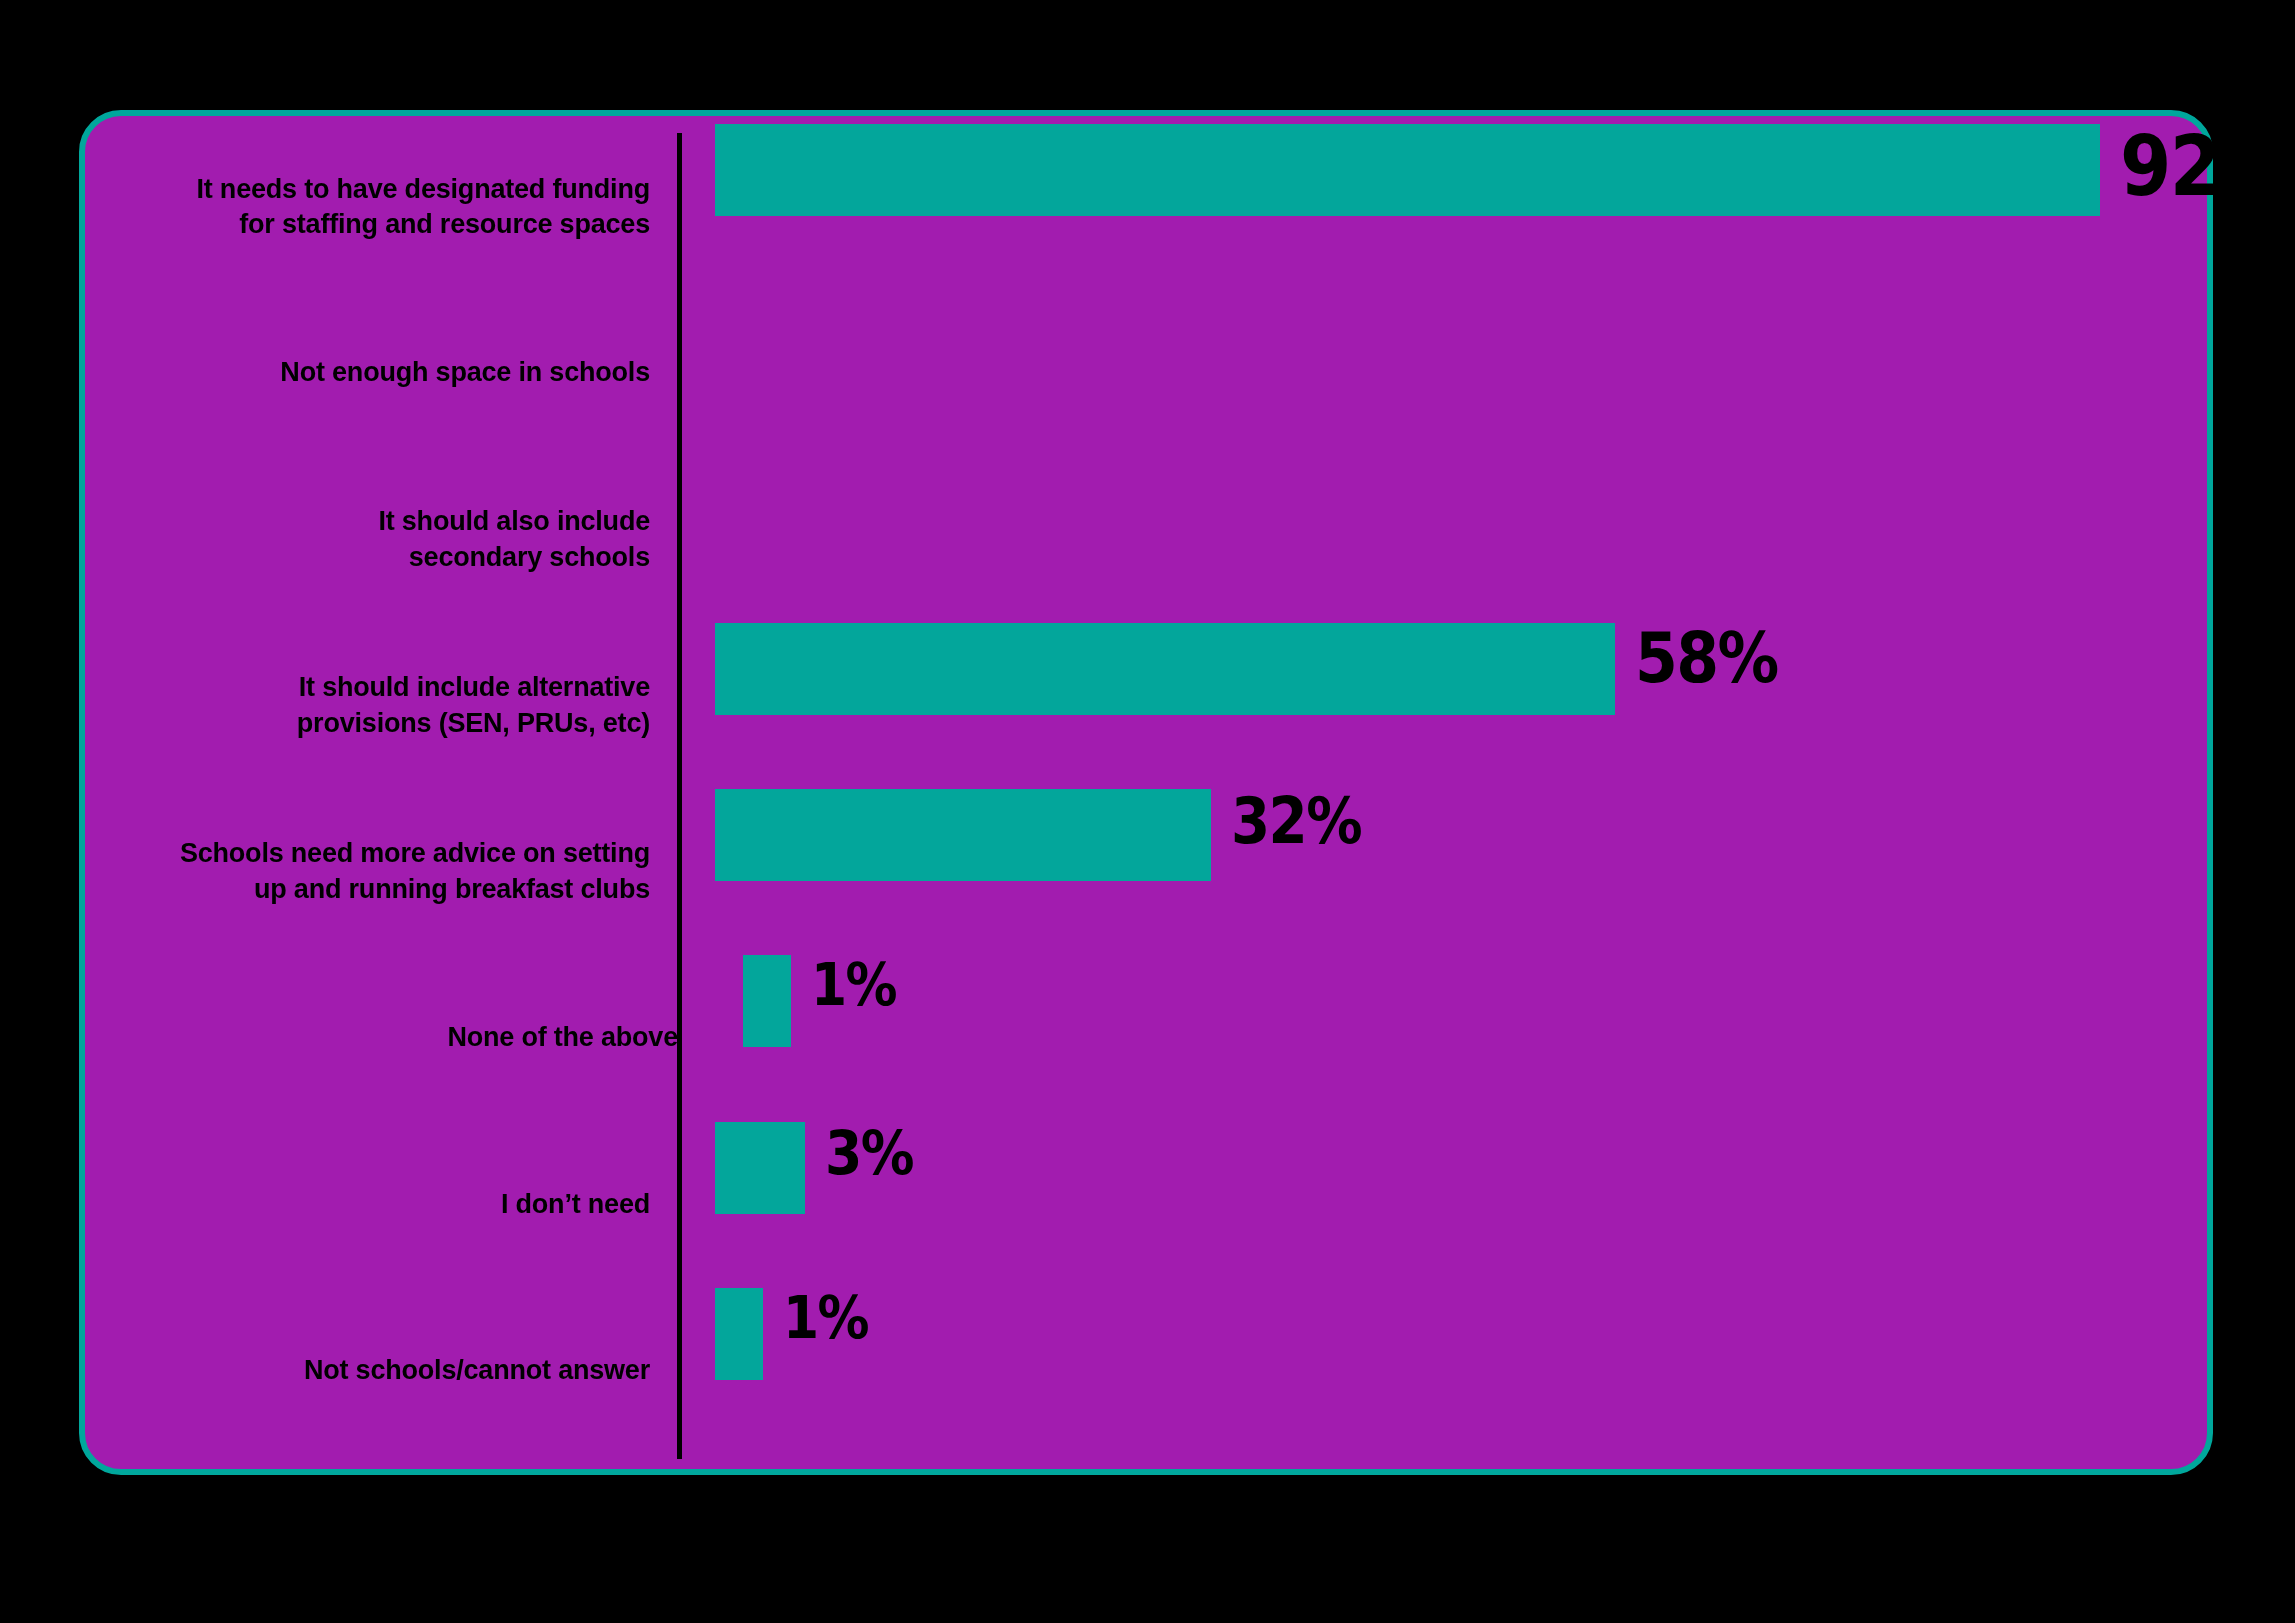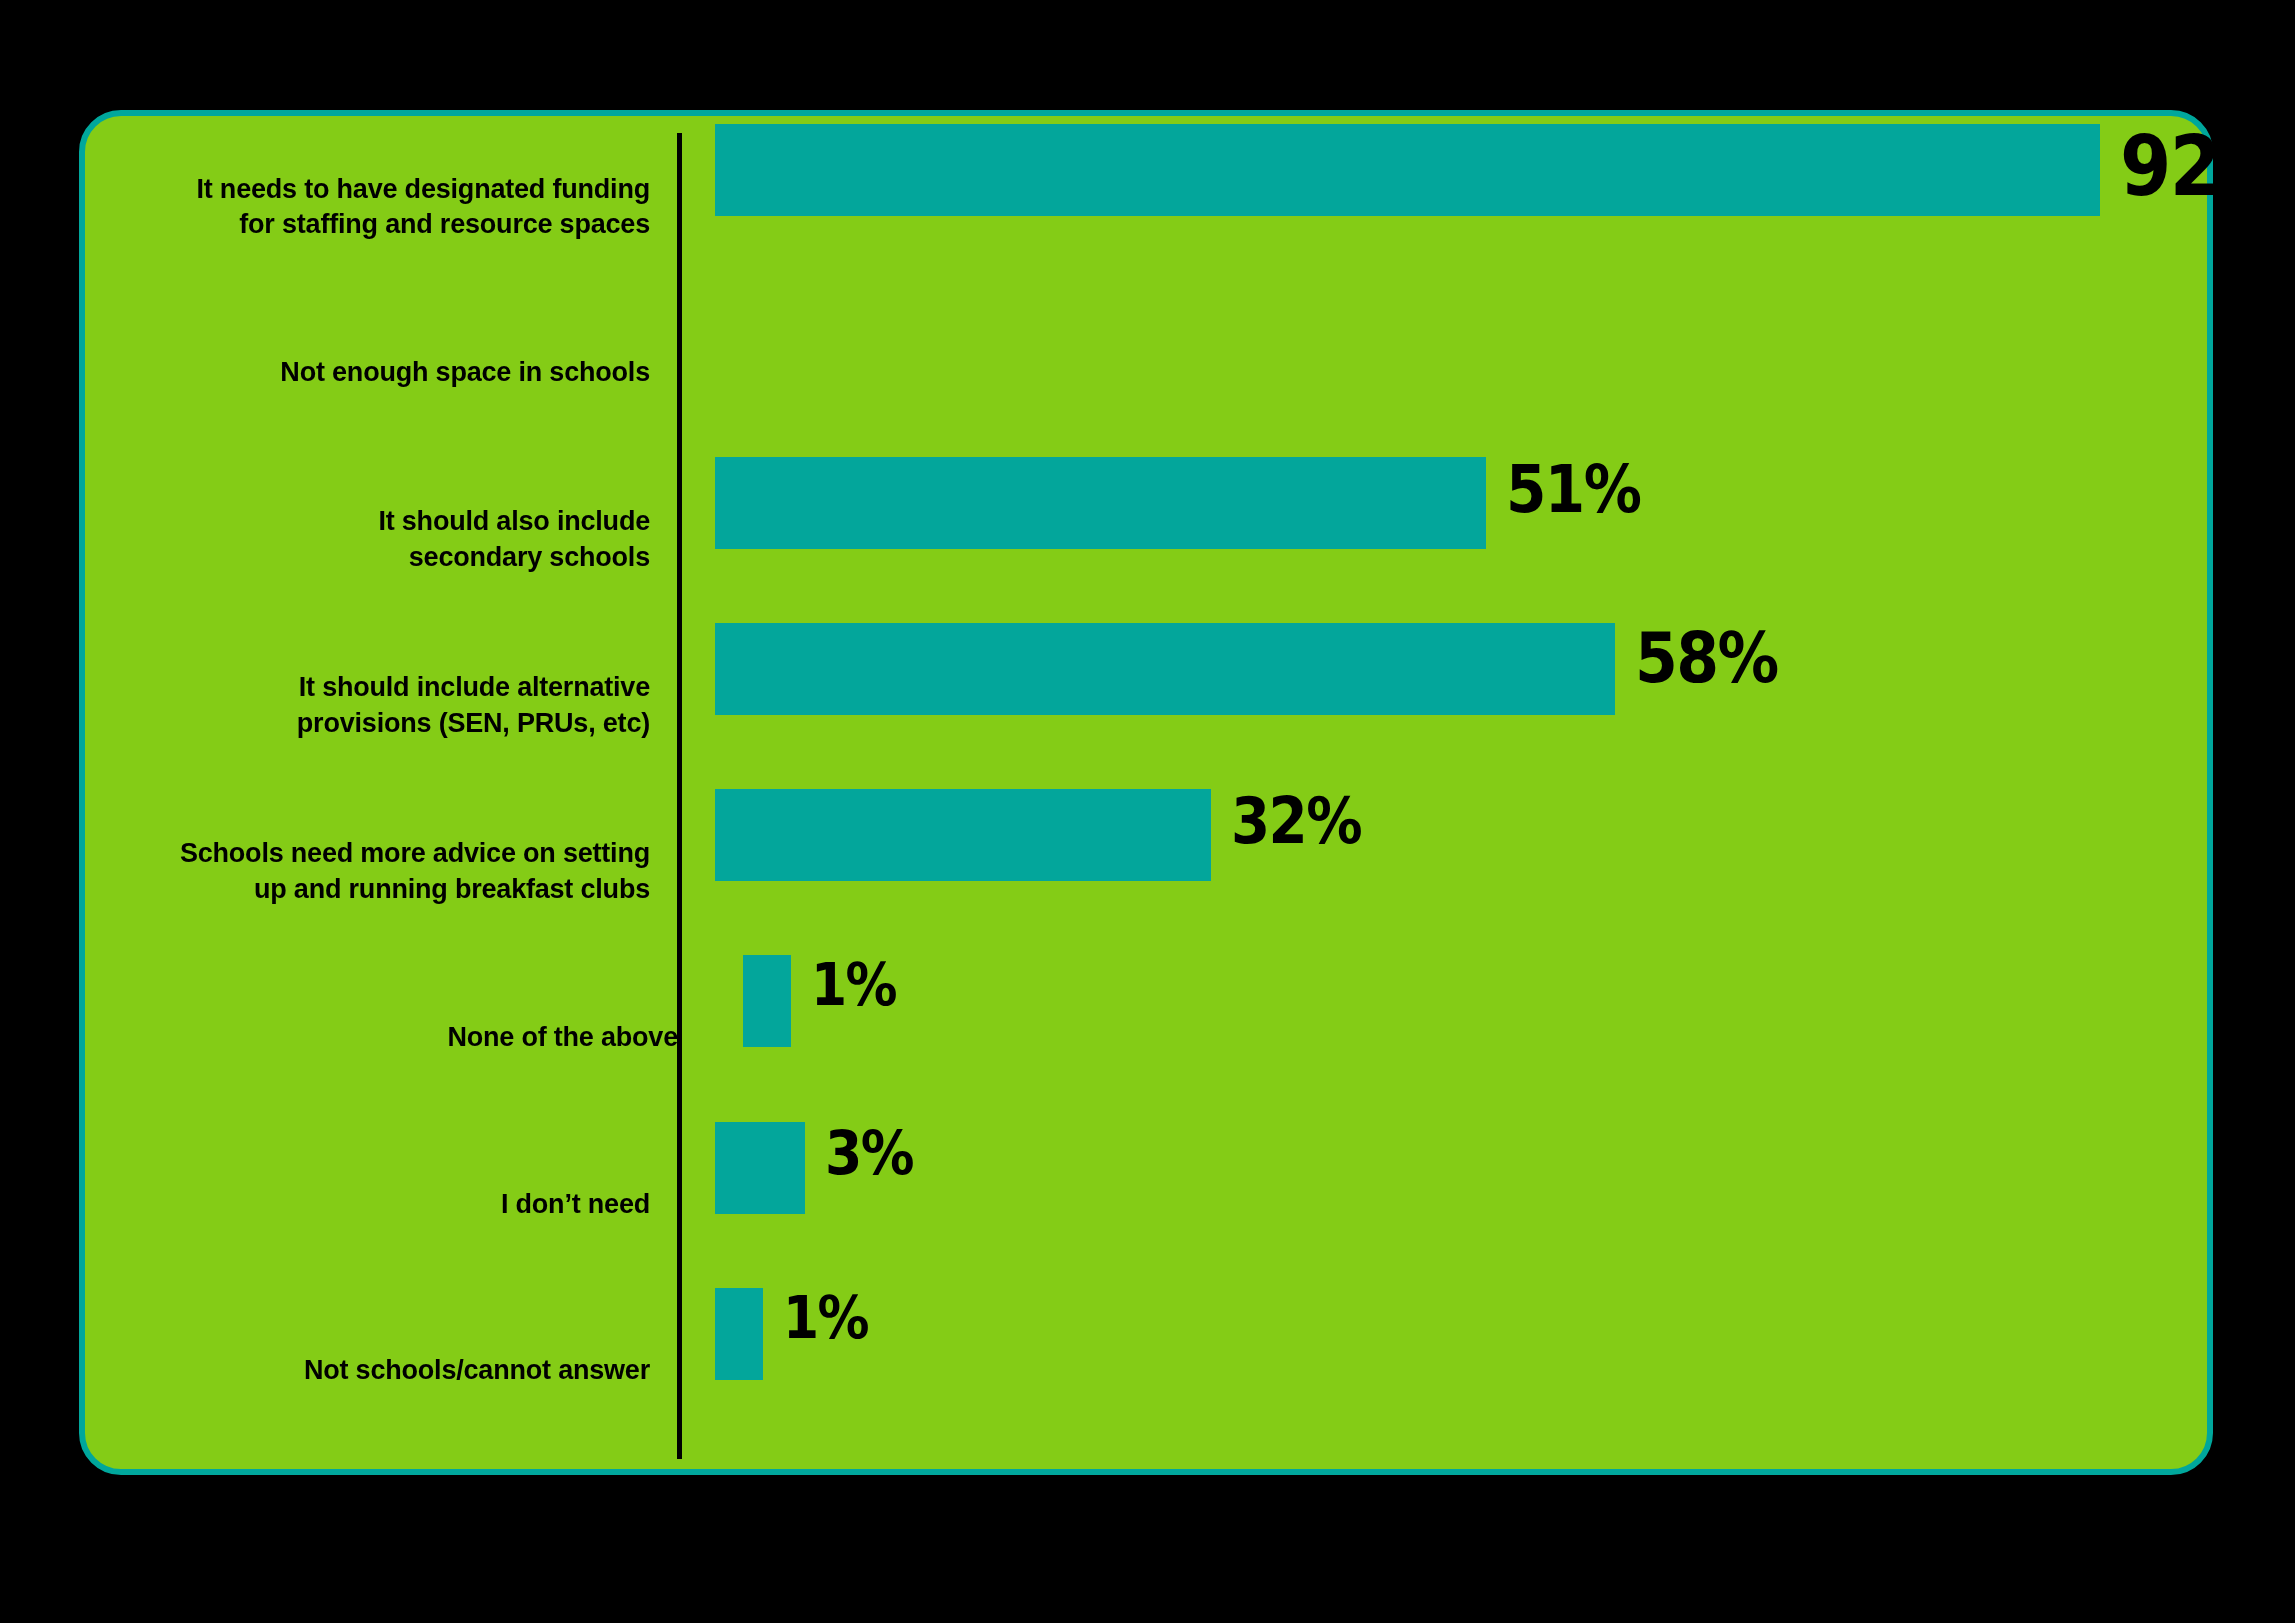--- a/index.html
+++ b/index.html
@@ -21,21 +21,21 @@
     background: #000000;
   }
 
   
   #card {
     position: absolute;
     left: 79px;
     top: 110px;
     width: 2134px;
     height: 1365px;
-    background: #84cc16;
+    background: #a21caf;
     border: 6.4px solid #00a79c;
     border-radius: 42px;
     box-sizing: border-box;
   }
 
   
   #plot {
     position: absolute;
     left: 0;
     top: 0;
@@ -124,24 +124,20 @@
         </div>
       </div>
 
       <div class="row" style="top:174px;">
         <div class="row-label">Not enough space in schools</div>
       </div>
 
       <div class="row" style="top:341px;">
         <div class="row-label">It should also include
 secondary schools</div>
-        <div class="bar-track">
-          <div class="bar" style="width:771px;"></div>
-          <div class="bar-value" style="font-size:66px;">51%</div>
-        </div>
       </div>
 
       <div class="row" style="top:507px;">
         <div class="row-label">It should include alternative
 provisions (SEN, PRUs, etc)</div>
         <div class="bar-track">
           <div class="bar" style="width:900px;"></div>
           <div class="bar-value" style="font-size:70px;">58%</div>
         </div>
       </div>

